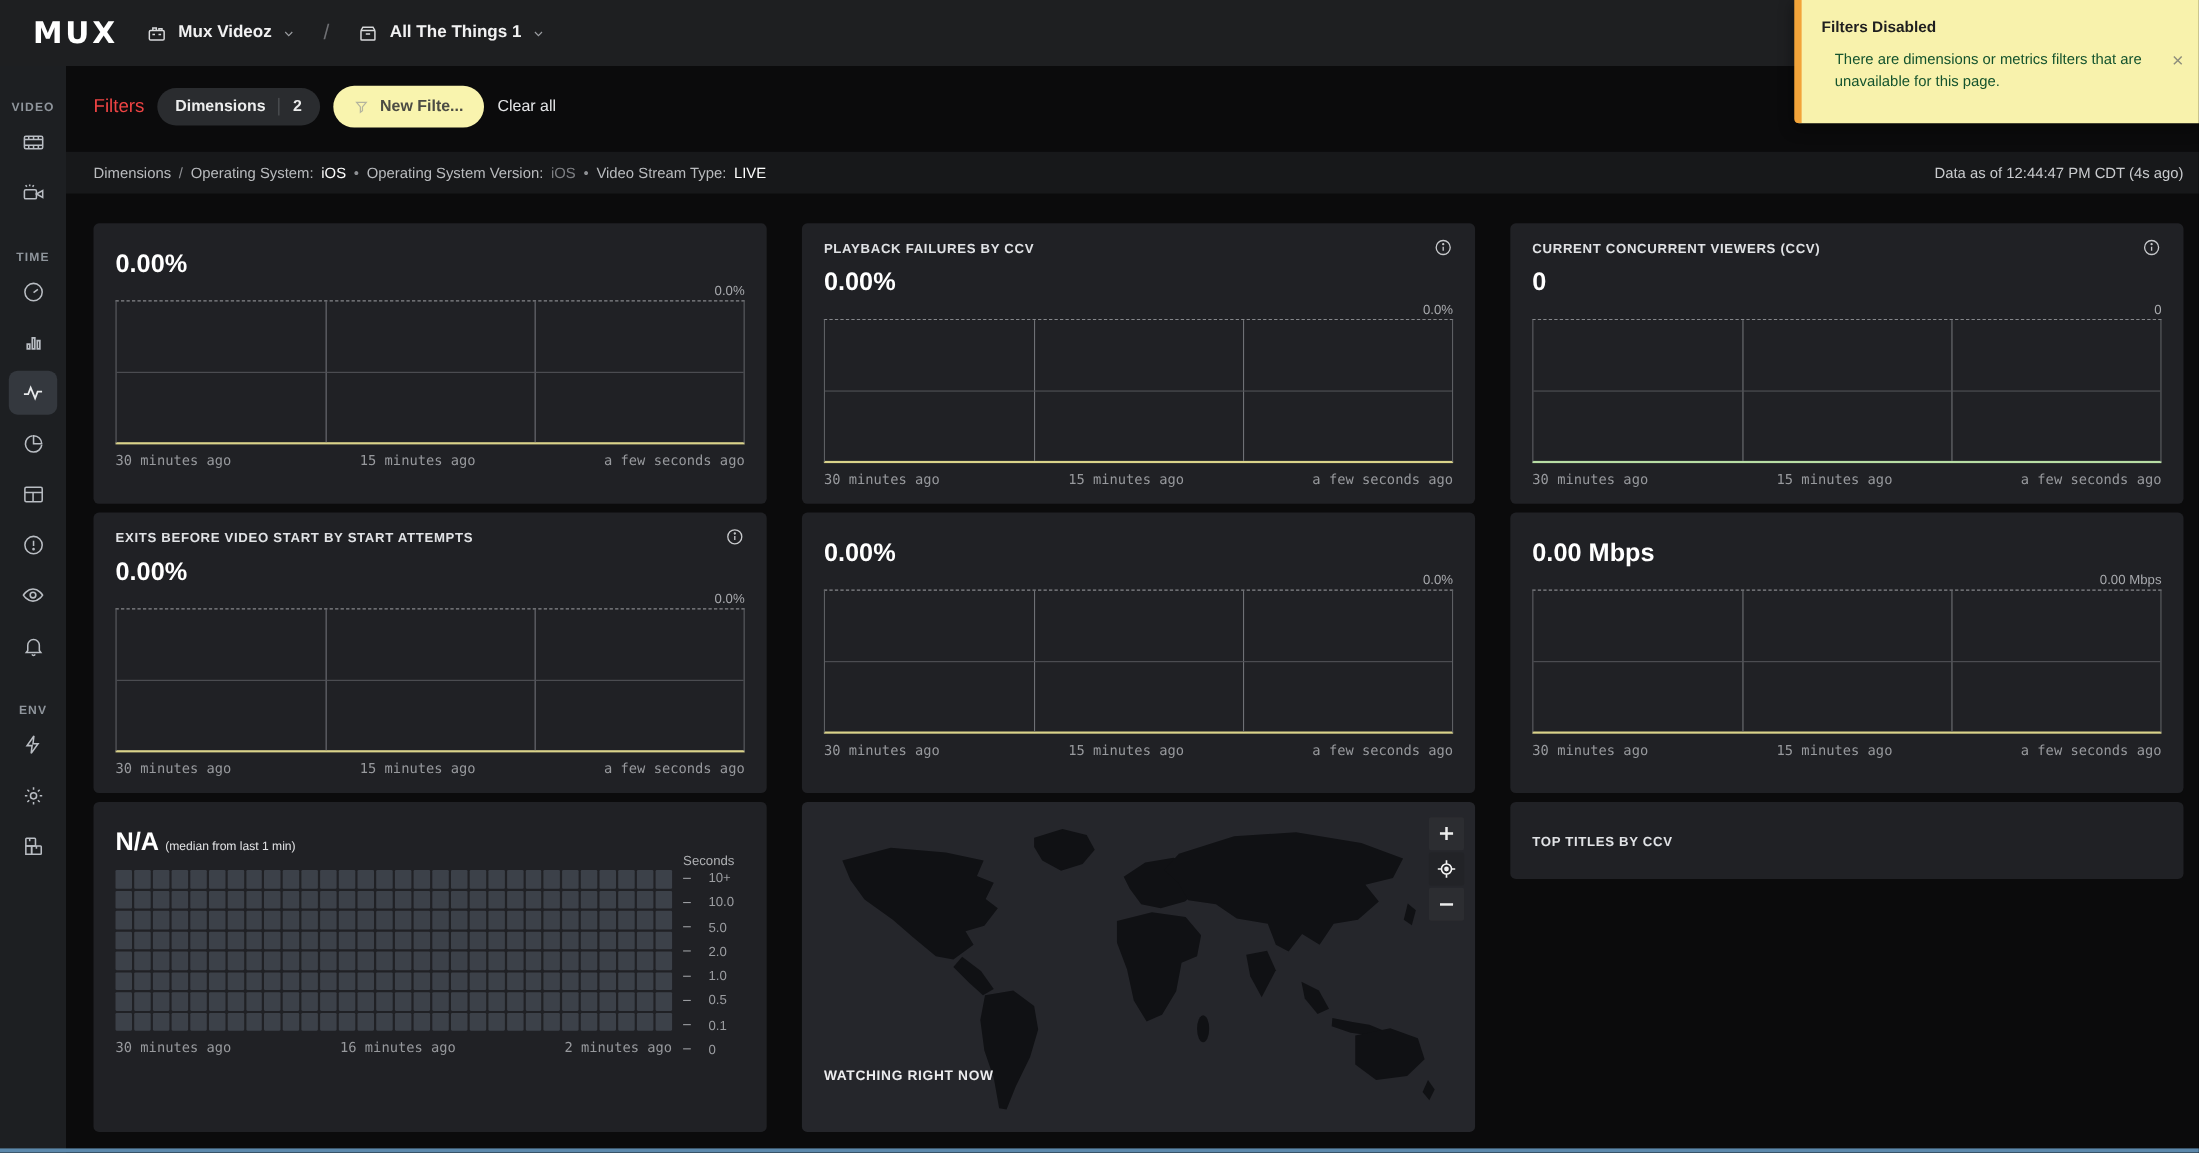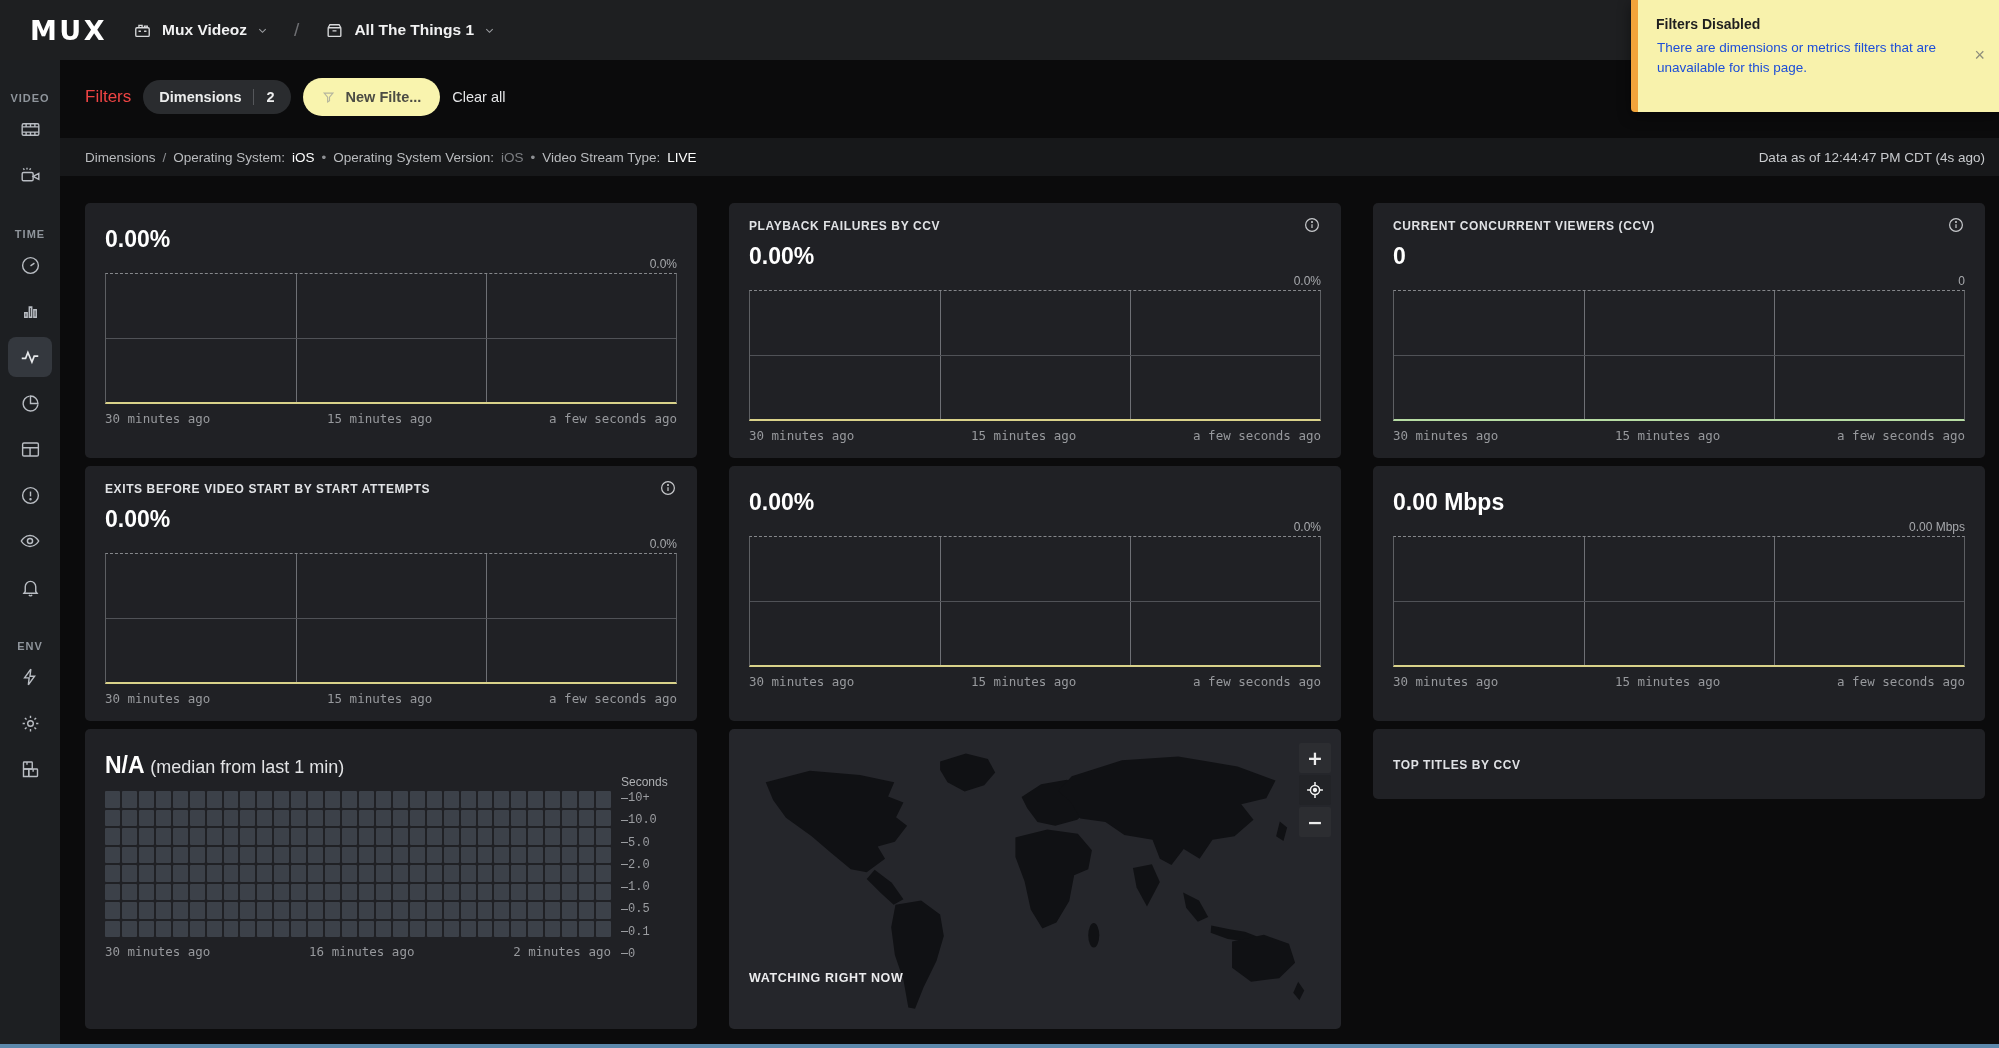--- a/index.html
+++ b/index.html
@@ -44,21 +44,21 @@
   .filter-strip .sep,.filter-strip .bullet{color:#8d8f93}
   .data-as-of{color:#c9cbce;white-space:nowrap}
   
   .grid{display:grid;grid-template-columns:repeat(3,1fr);gap:8px 32px;margin:27px 14px 0 25px;align-items:start}
   .card{background:#202125;border-radius:5px;box-sizing:border-box}
   .chart-card{height:255px;padding:14px 20px 12px}
   .card-head{display:flex;align-items:flex-start;justify-content:space-between}
   .card-title{margin:2px 0 0;font-size:12px;font-weight:700;letter-spacing:.6px;color:#e0e2e5}
   .info-icon{color:#c7c9cc;cursor:pointer;margin-top:-1px}
   .big-value{margin-top:9px;font-size:23px;font-weight:700;color:#fff}
-  .big-value .note{font-size:18px;font-weight:400;color:#e2e3e5}
+  .big-value .note{font-size:11px;font-weight:400;color:#e2e3e5}
   .axis-max{margin:4px 0 2px;text-align:right;font-size:12px;color:#a7a9ad}
   .plot{position:relative;height:128px;border:1px solid #5d5f63;border-top:1px dashed #85878b;
         border-bottom-width:2px;border-bottom-style:solid}
   .plot .v{position:absolute;top:0;bottom:0;width:1px;background:#6e7075}
   .plot .v1{left:33.33%}.plot .v2{left:66.66%}
   .plot .h{position:absolute;left:0;right:0;top:50%;height:1px;background:#505257}
   .x-labels{display:flex;justify-content:space-between;margin-top:7px;
             font-family:"DejaVu Sans Mono",monospace;font-size:12.5px;color:#97999d}
   
   .heatmap-card{height:300px;padding:14px 20px;grid-column:1}
@@ -66,41 +66,41 @@
   .hm-legend .sq{width:11px;height:11px;border-radius:1px;display:inline-block}
   .hm-legend .sqs{display:flex;gap:2px}
   .hm-body{display:flex;gap:10px;margin-top:12px}
   .hm-left{flex:1;min-width:0}
   .hm-grid{display:grid;grid-template-columns:repeat(30,1fr);grid-template-rows:repeat(8,1fr);
            gap:2px;height:146px}
   .hm-grid .cell{background:#3c4149;border-radius:1px}
   .sec-axis{width:56px;display:flex;flex-direction:column}
   .sec-title{font-size:12px;color:#aeb0b3;margin:-16px 0 4px;text-align:left}
   .sec-ticks{flex:1;display:flex;flex-direction:column;justify-content:space-between;height:146px}
-  .tick{display:flex;align-items:center;gap:0;font-family:Liberation Mono, monospace;
+  .tick{display:flex;align-items:center;gap:16px;font-family:Liberation Sans, sans-serif;
         font-size:12px;color:#9b9da1;line-height:10px}
   .tick .dash{width:7px;height:1px;background:#9b9da1;display:inline-block}
   
   .map-card{height:300px;position:relative;overflow:hidden;background:#25262b;grid-column:2}
   .map-svg{position:absolute;inset:0;width:100%;height:100%}
   .map-controls{position:absolute;top:14px;right:10px;display:flex;flex-direction:column;gap:2px;z-index:3}
   .map-btn{width:32px;height:30px;background:#2c2d31;color:#ececec;display:flex;align-items:center;
            justify-content:center;font-size:19px;font-weight:700;cursor:pointer;border-radius:2px;
            font-family:"DejaVu Sans",sans-serif}
   .map-btn.locate{background:#222327;color:#f2f2f2}
   .watching{position:absolute;left:20px;bottom:44px;font-size:12.5px;font-weight:700;
             letter-spacing:.6px;color:#ececee;z-index:3}
   
   .titles-card{height:70px;display:flex;align-items:center;padding:0 20px;grid-column:3}
   
   .toast{position:absolute;top:0;right:0;width:368px;min-height:112px;background:#f8f2ac;
          border-left:7px solid #f2a43a;box-sizing:border-box;padding:16px 40px 16px 18px;
          z-index:20;border-radius:0 0 0 4px;box-shadow:0 4px 14px rgba(0,0,0,.45)}
   .toast-title{font-size:14px;font-weight:700;color:#1f1f1f;margin:0 0 6px}
-  .toast-body{font-size:13.5px;color:#1d4ed8;line-height:1.45;width:300px;margin:1px}
+  .toast-body{font-size:13.5px;color:#14532d;line-height:1.45;width:300px;margin:12px}
   .toast-close{position:absolute;right:14px;top:46px;color:#8e8e7c;font-size:18px;cursor:pointer;line-height:1}
   
   .bottom-strip{position:absolute;left:0;right:0;bottom:0;height:4px;background:#5c88ab;z-index:30}
 </style>
 </head>
 <body>
 
 <header class="topbar">
   <div class="logo">MUX</div>
   <div class="switcher">

